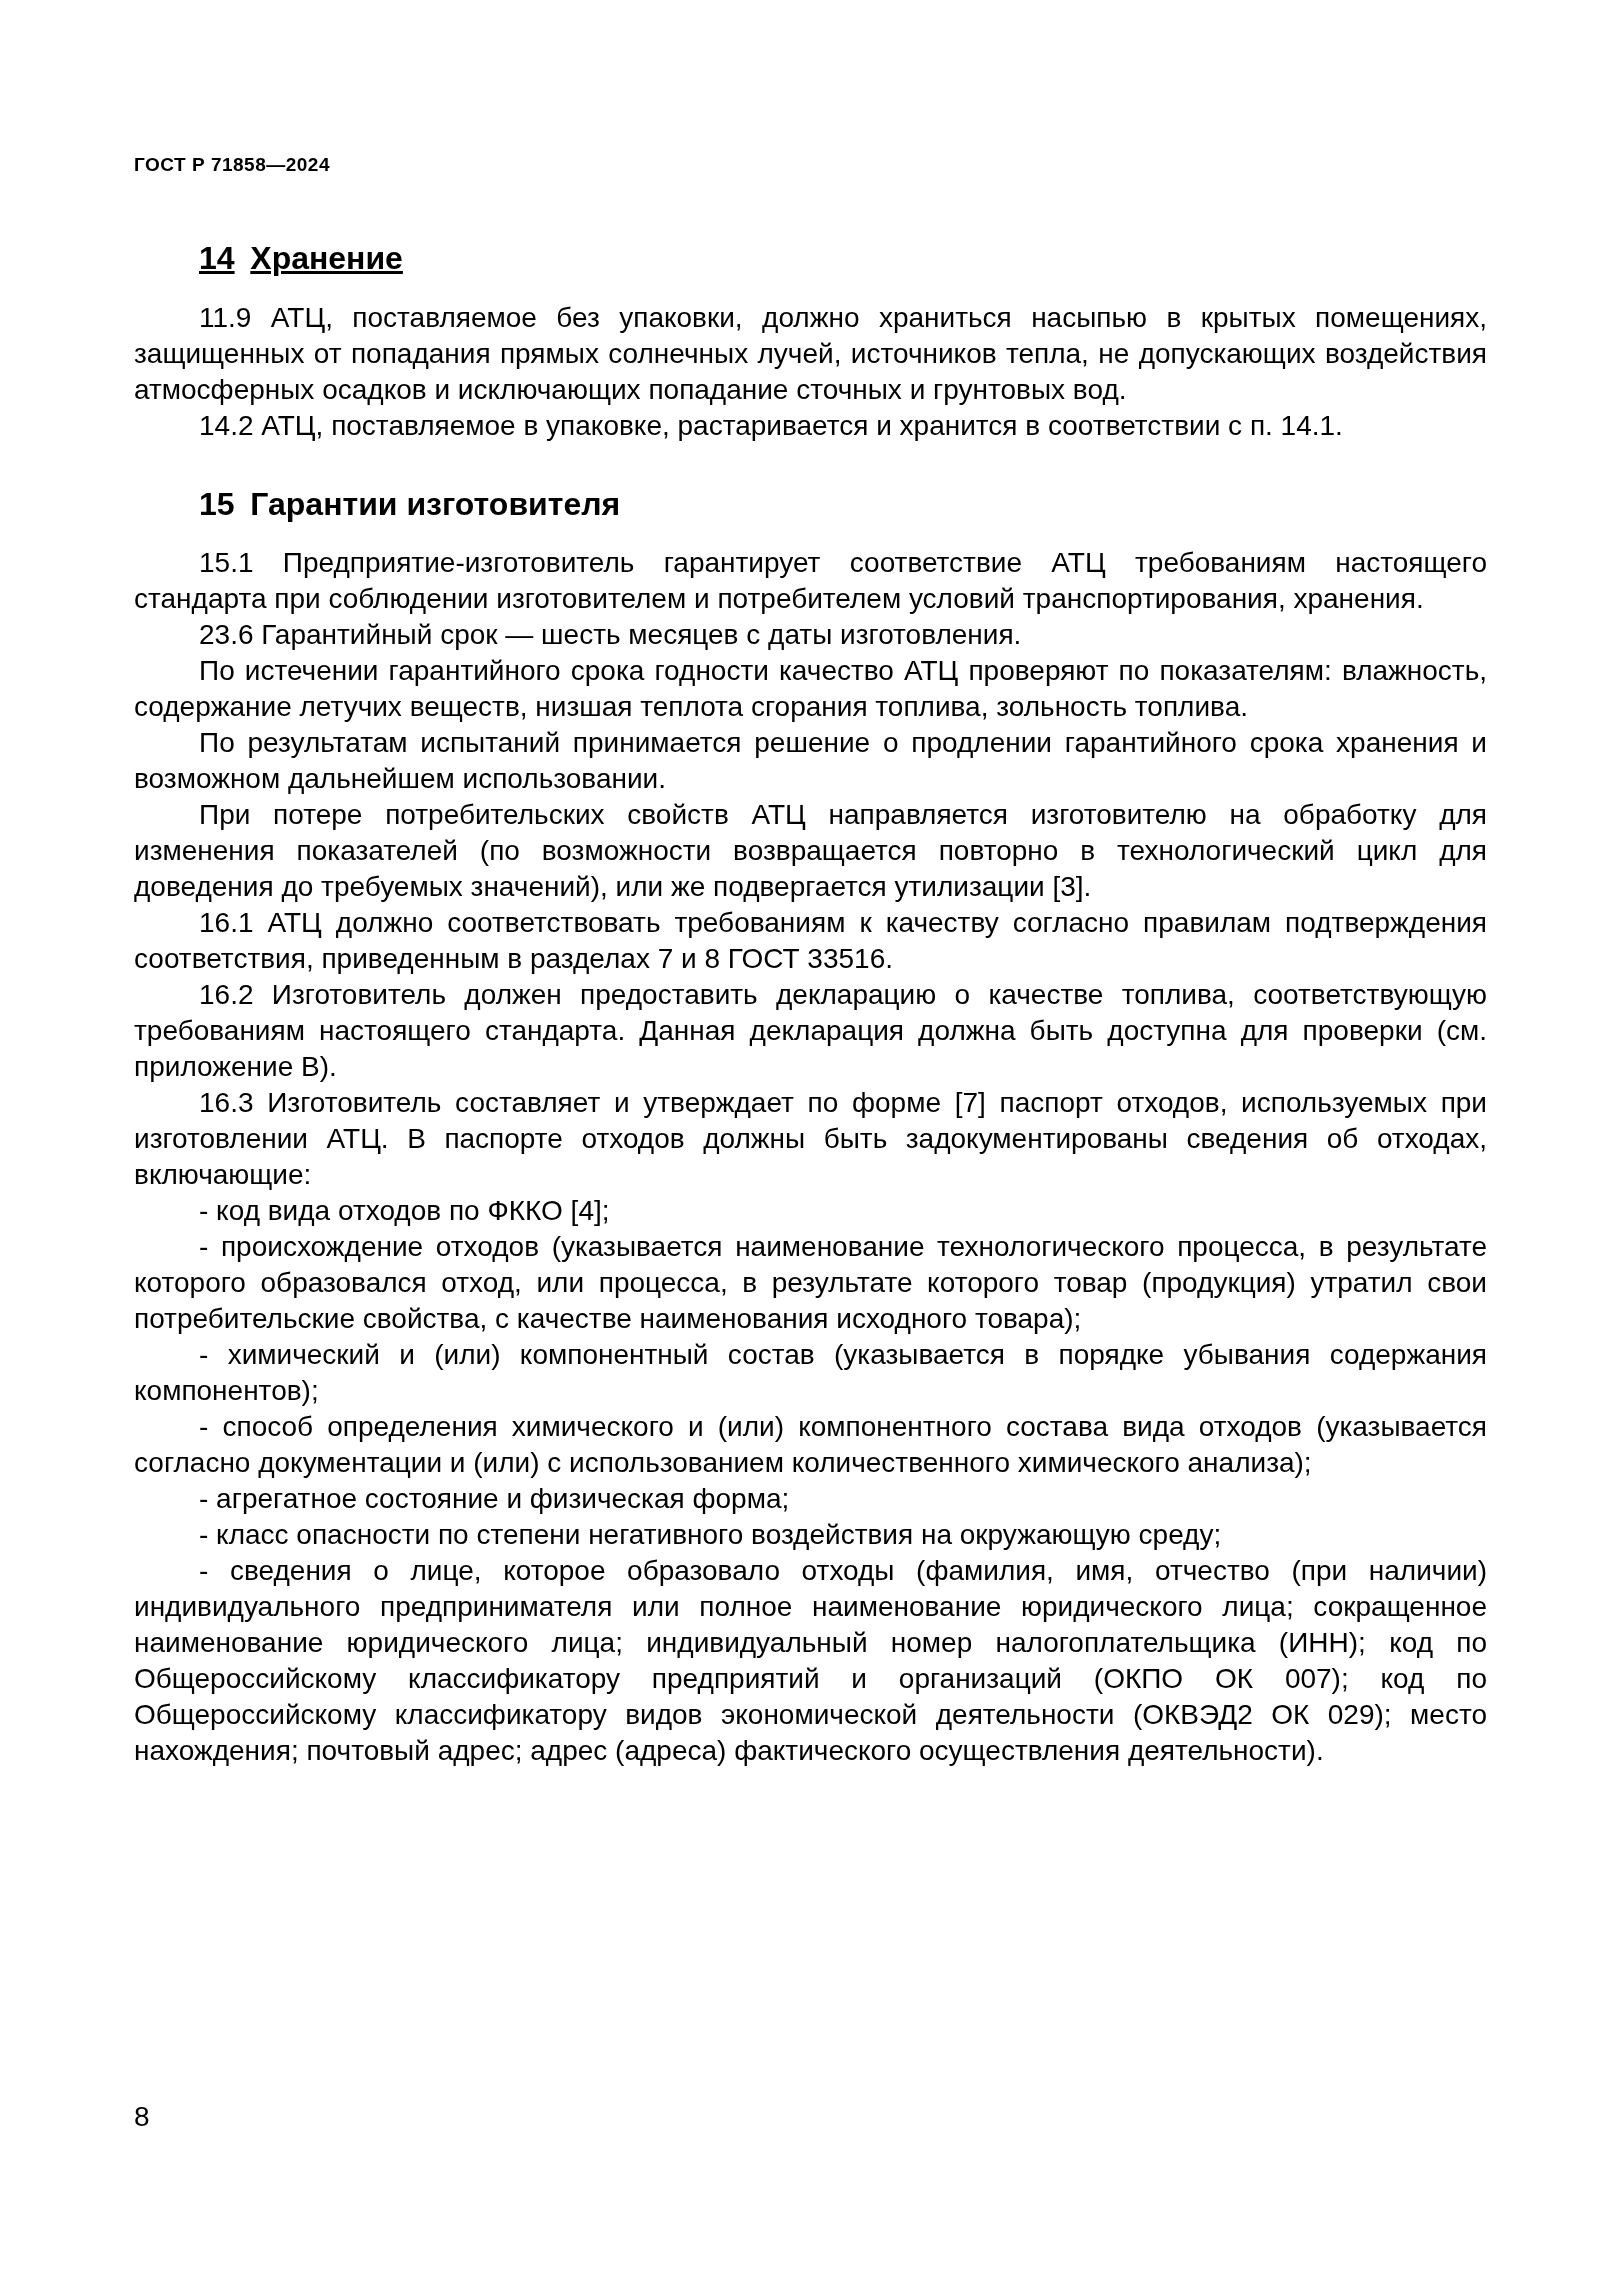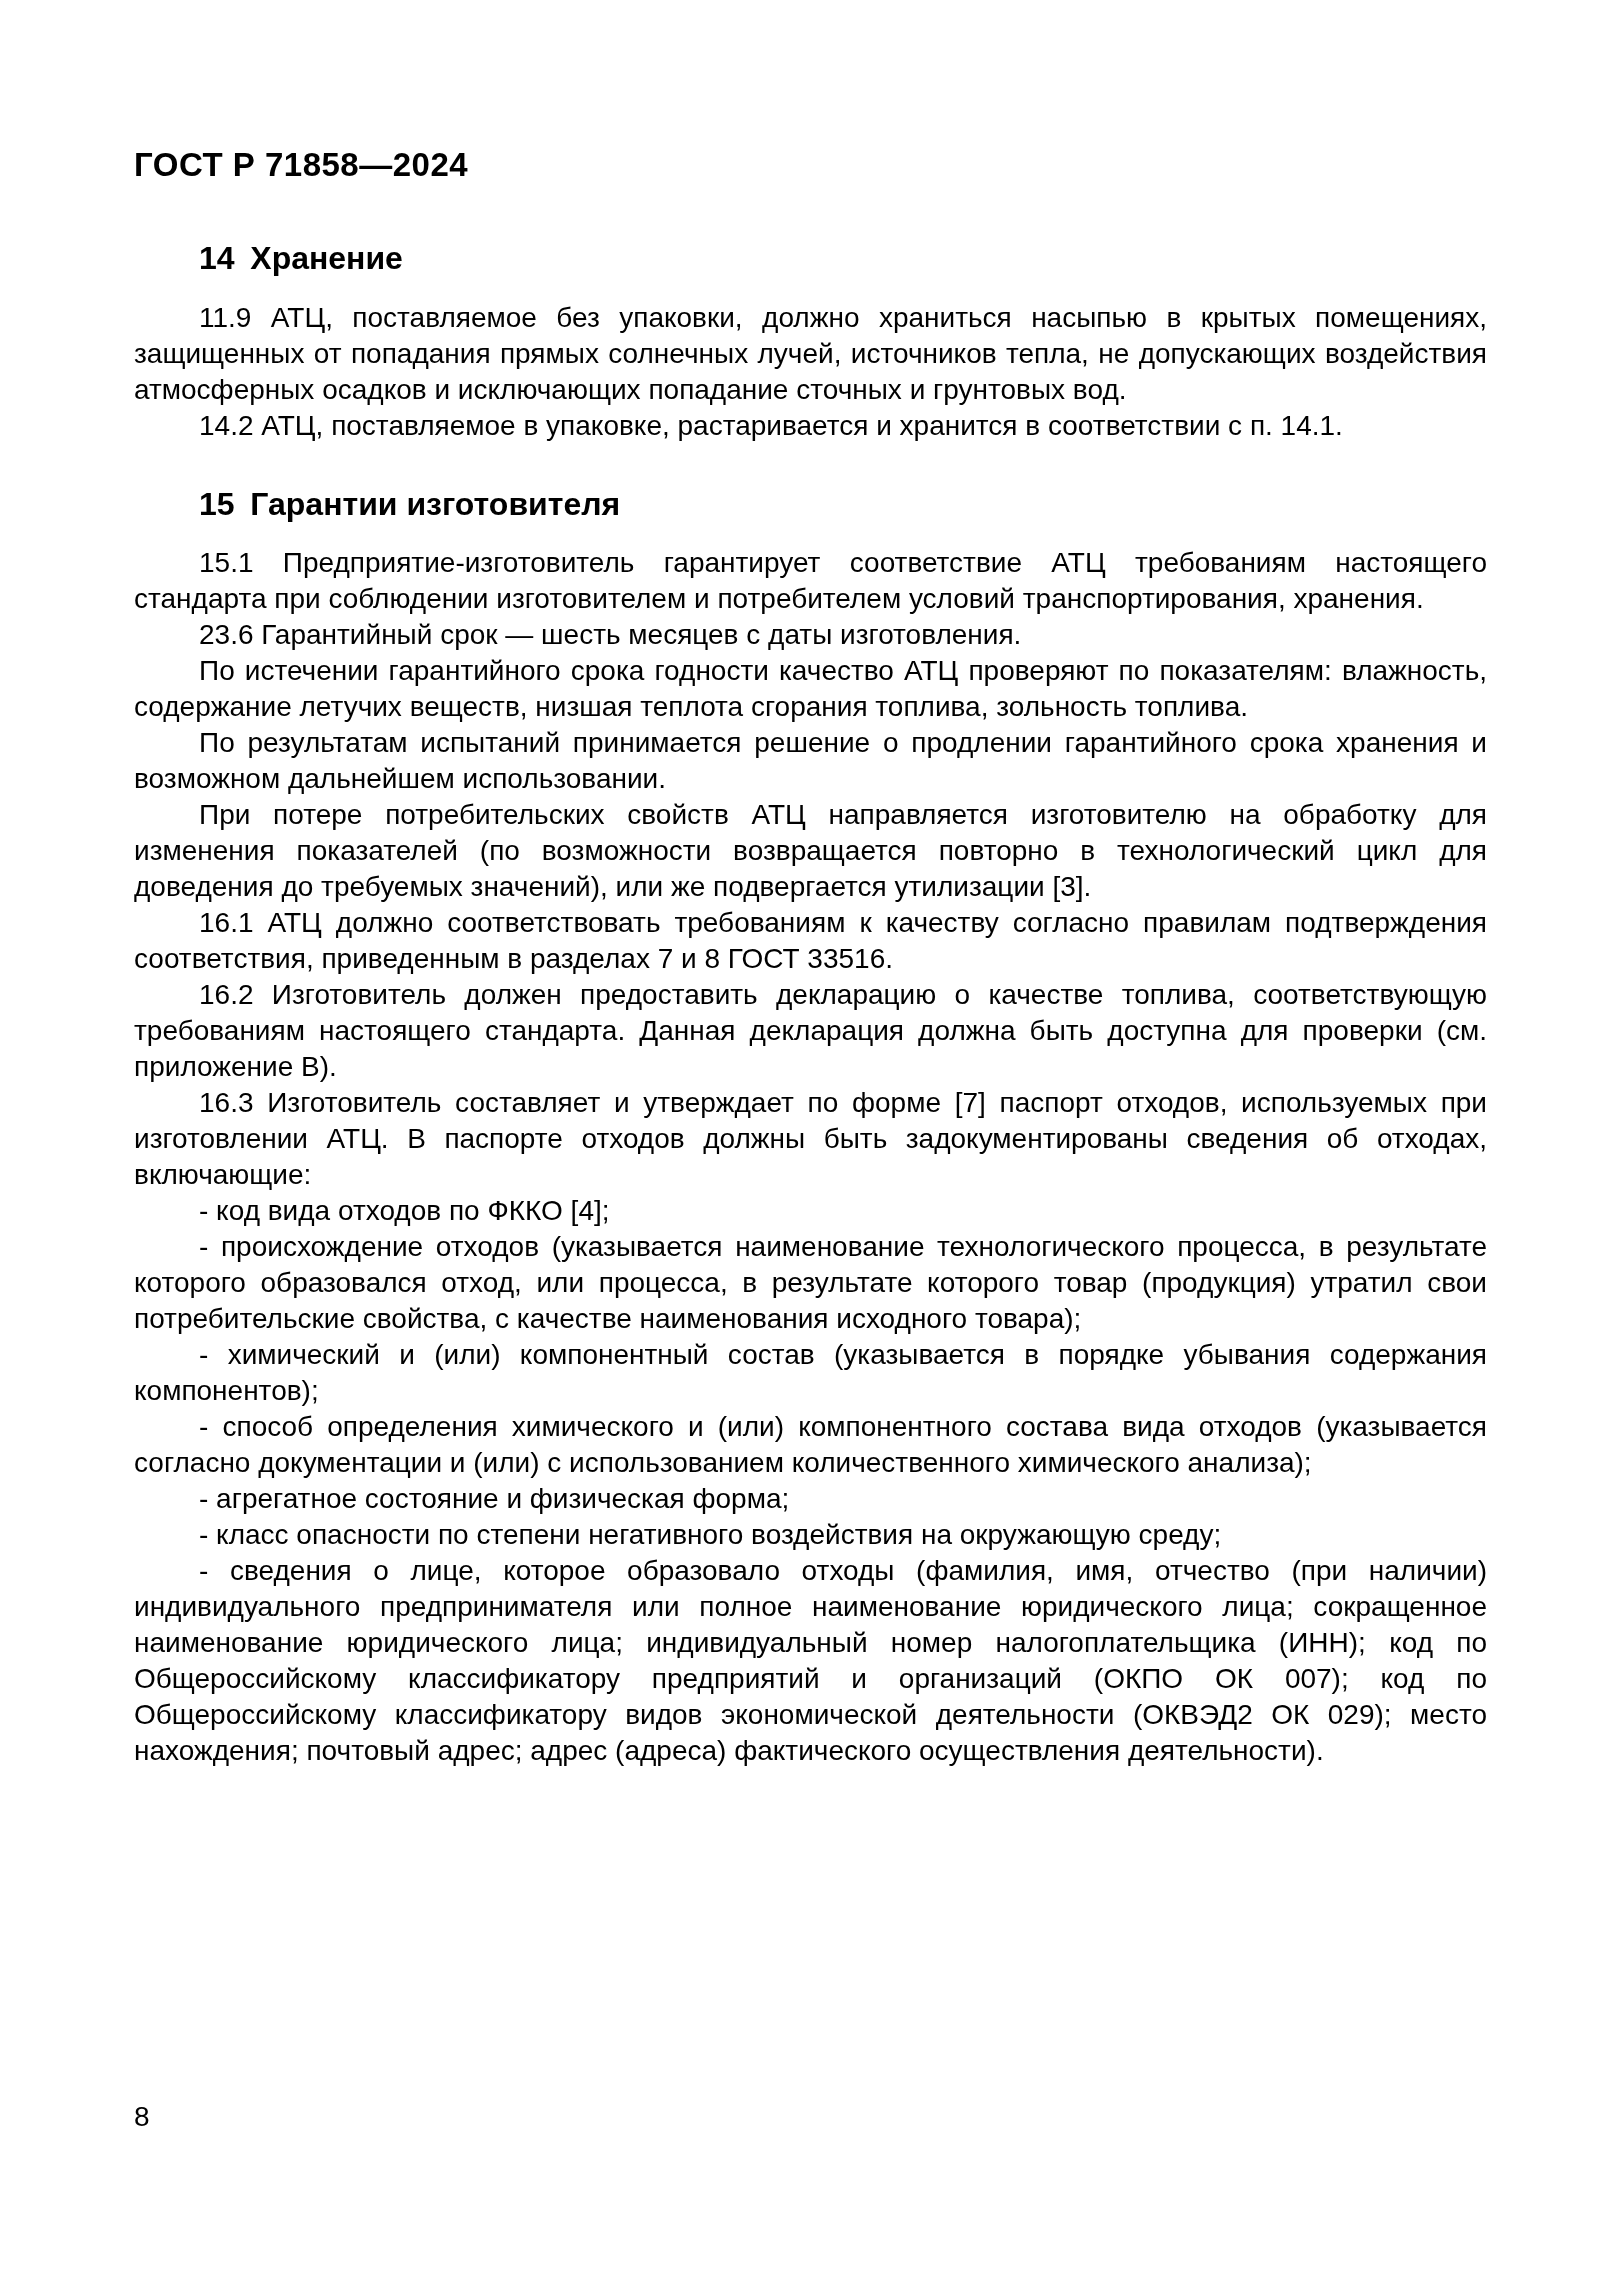--- a/index.html
+++ b/index.html
@@ -13,34 +13,35 @@
     color: #000000;
     overflow: hidden;
   }
   .content {
     position: absolute;
     left: 134px;
     top: 147px;
     width: 1353px;
   }
   .doc-header {
-    font-size: 33px;
+    font-size: 19px;
     font-weight: bold;
     line-height: 35px;
     letter-spacing: 0.5px;
   }
   .section-heading {
     font-size: 32px;
     font-weight: bold;
     line-height: 39px;
     padding-left: 65px;
     margin: 41px 0 21.6px 0;
   }
   .section-heading.first {
     margin-top: 57px;
+    text-decoration: underline;
   }
   .sec-num { margin-right: 15.7px; }
   .para {
     font-size: 28px;
     line-height: 36px;
     text-align: justify;
     text-indent: 65px;
   }
   .page-number {
     position: absolute;

